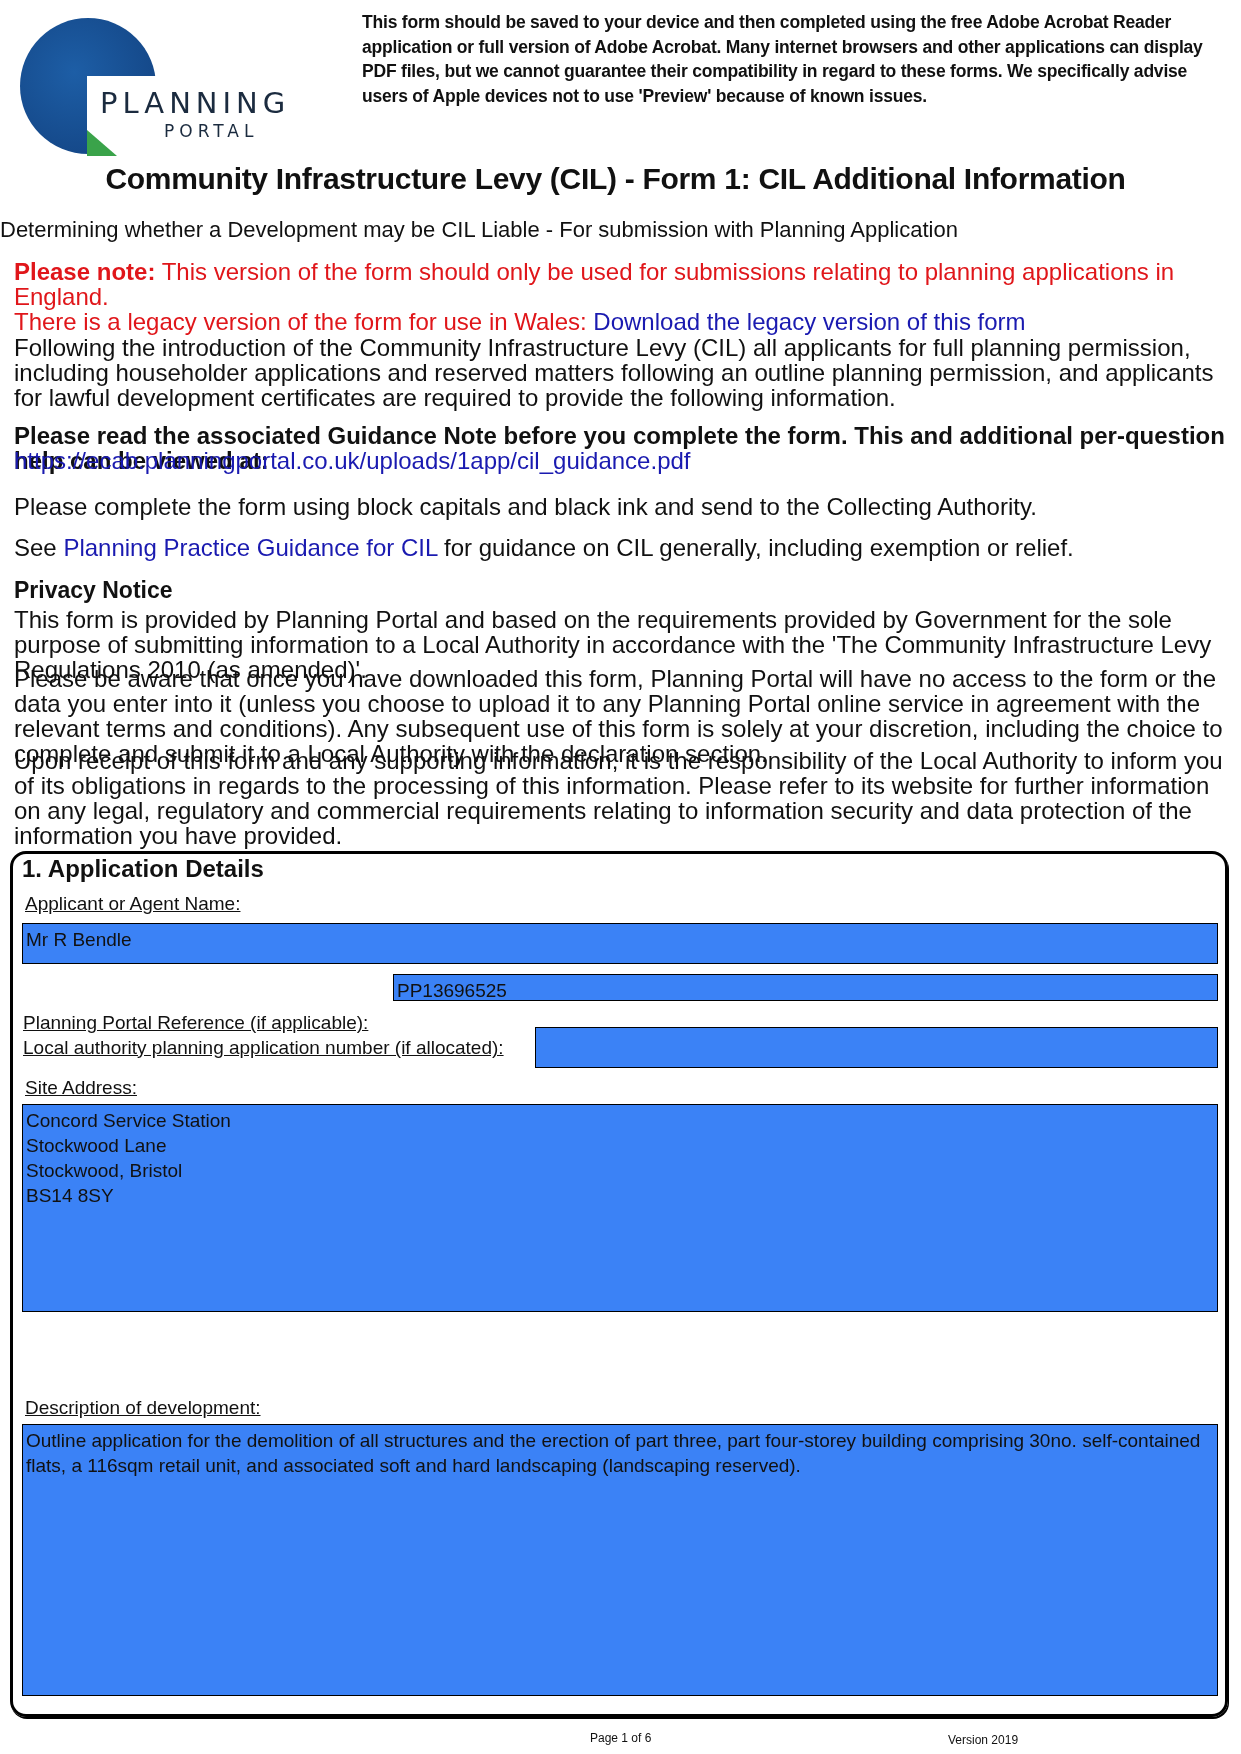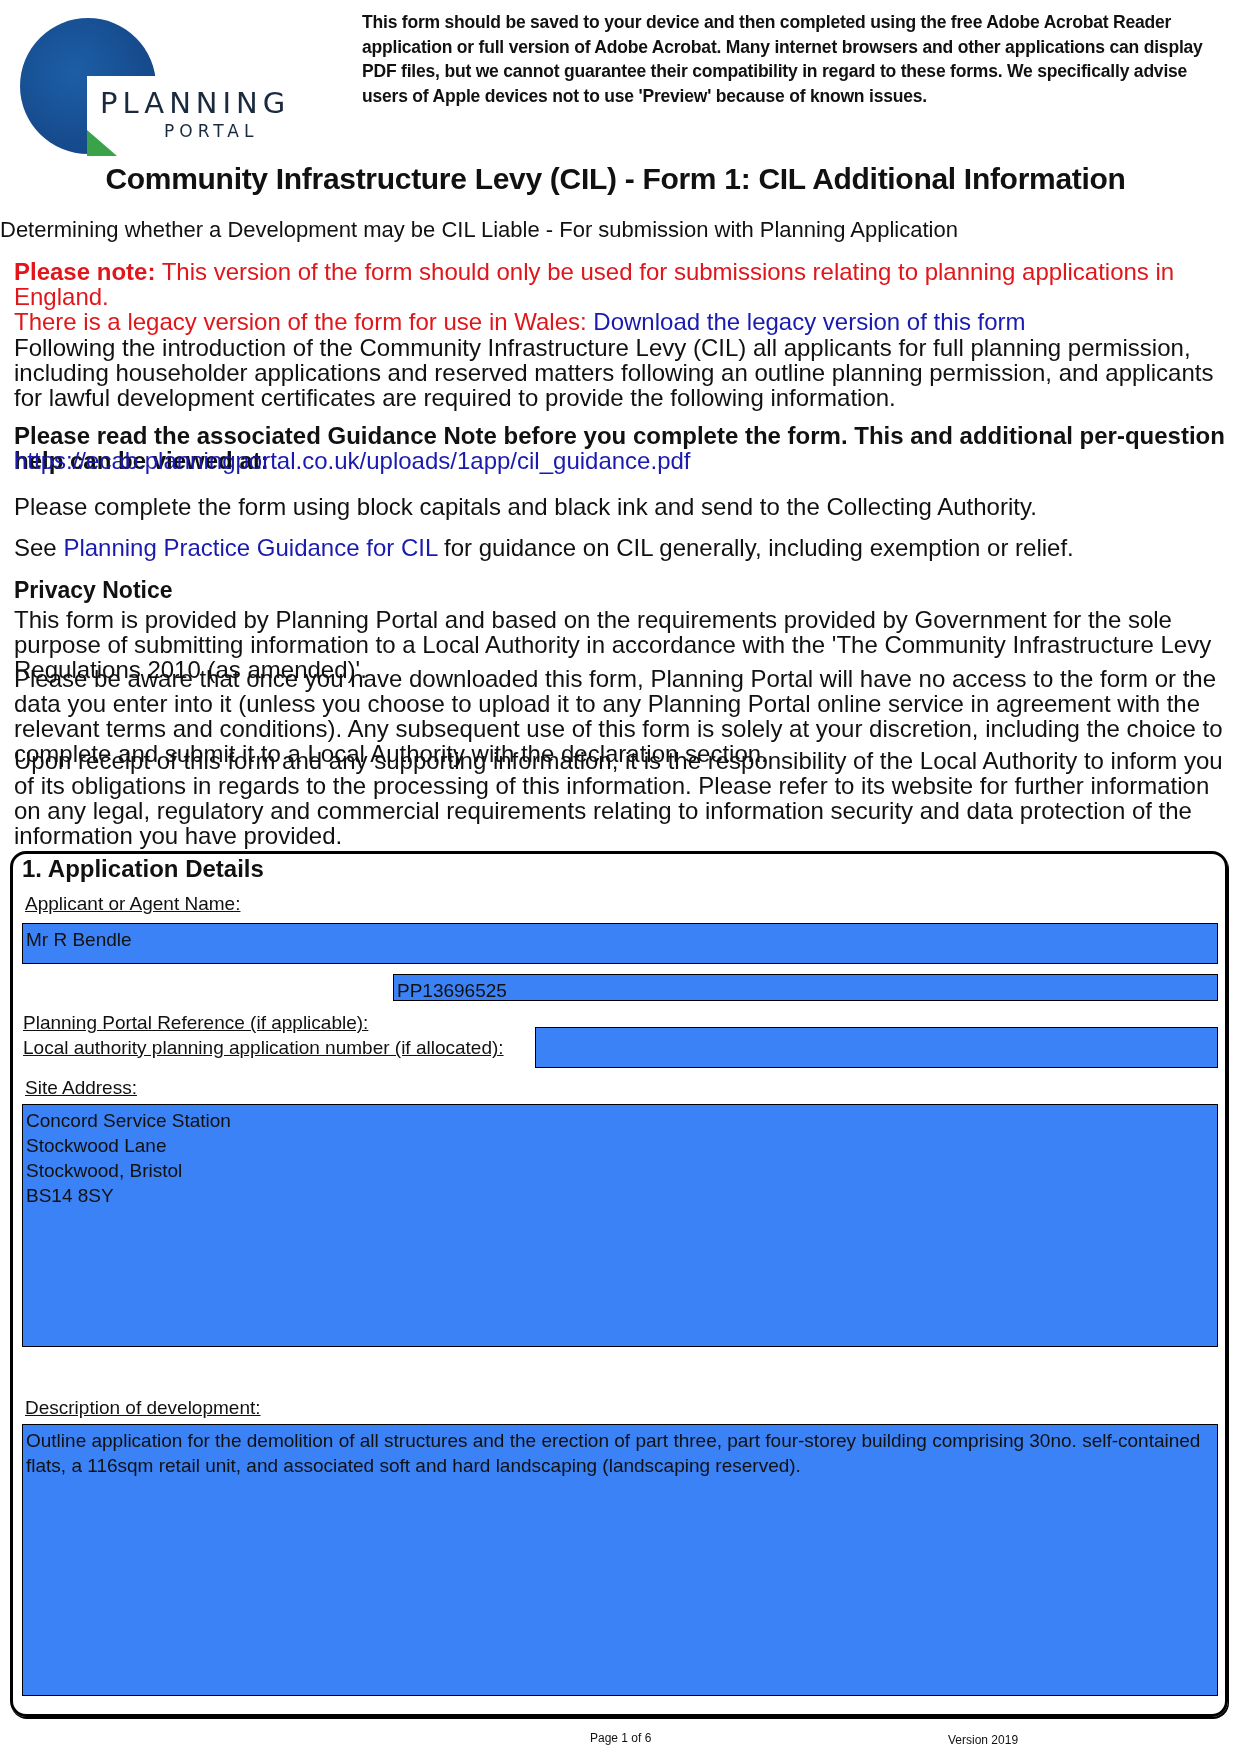--- a/index.html
+++ b/index.html
@@ -73,21 +73,21 @@
       font-family: "Liberation Sans", sans-serif; font-size: 19px; padding: 3px 3px; line-height: 25px;
       white-space: pre-wrap;
     }
     .lbl-applicant { left: 25px; top: 893px; }
     .fld-applicant { left: 22px; top: 923px; width: 1196px; height: 41px; }
     .lbl-ppref { left: 23px; top: 1012px; }
     .fld-ppref { left: 393px; top: 974px; width: 825px; height: 27px; }
     .lbl-la { left: 23px; top: 1037px; }
     .fld-la { left: 535px; top: 1027px; width: 683px; height: 41px; }
     .lbl-site { left: 25px; top: 1077px; }
-    .fld-site { left: 22px; top: 1104px; width: 1196px; height: 243px; }
+    .fld-site { left: 22px; top: 1104px; width: 1196px; height: 208px; }
     .lbl-desc { left: 25px; top: 1397px; }
     .fld-desc { left: 22px; top: 1424px; width: 1196px; height: 272px; }
 
     .footer-page {
       left: 590px; top: 1731px; font-size: 12px; font-family: "Liberation Sans", sans-serif;
     }
     .footer-version {
       left: 948px; top: 1733px; font-size: 12px; font-family: Liberation Sans, sans-serif;
     }
   </style>

